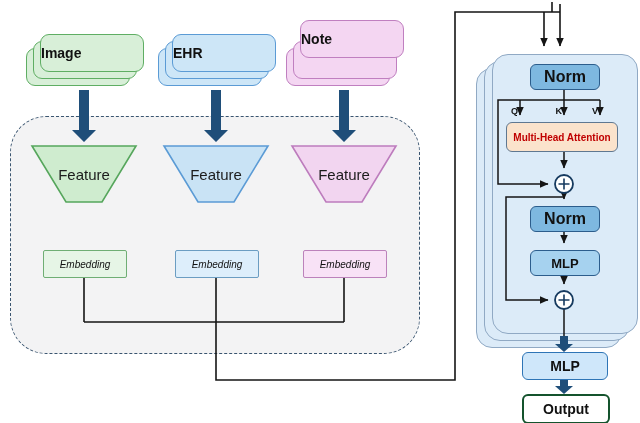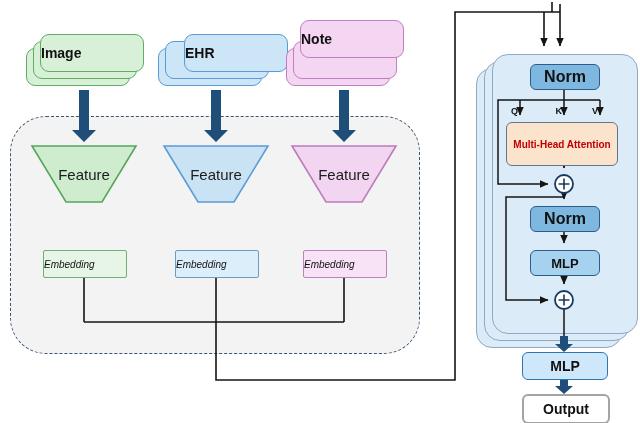--- a/index.html
+++ b/index.html
@@ -18,33 +18,33 @@
   .card{width:102px;height:36px;border-radius:9px;border:1.6px solid;z-index:6;
     display:flex;align-items:center;justify-content:flex-start;font-weight:700;font-size:14px}
   .card.green{background:#d8efd8;border-color:#5fae63}
   .card.blue{background:#cde6f7;border-color:#5b9bd5}
   .card.pink{background:#f4d6f2;border-color:#c07fc0}
 
   .trap-label{display:flex;align-items:center;justify-content:center;
     font-size:15px;z-index:6;color:#1c1c1c}
 
   .embed{width:82px;height:26px;border:1.4px solid;z-index:6;border-radius:2px;
-    display:flex;align-items:center;justify-content:flex-start;font-style:italic;font-size:10px}
+    display:flex;align-items:center;justify-content:center;font-style:italic;font-size:10px}
   .embed.green{background:#e6f5e6;border-color:#6fae74}
   .embed.blue{background:#ddeefb;border-color:#6b9dc2}
   .embed.pink{background:#f8e2f6;border-color:#bc82bb}
 
   .tbox{display:flex;align-items:center;justify-content:center;font-weight:700;
     z-index:10;border-radius:6px}
   .tbox.norm{width:68px;height:24px;background:#7eb8e0;border:1.6px solid #2c5d8c;font-size:16px}
-  .tbox.mha{width:112px;height:44px;background:#fbe3cc;border:1.3px solid #5f7891;
+  .tbox.mha{width:112px;height:30px;background:#fbe3cc;border:1.3px solid #5f7891;
     color:#c00000;font-size:10px;line-height:1.1;text-align:right;padding:0 2px;box-sizing:border-box}
   .tbox.mlp-inner{width:68px;height:24px;background:#a6d2ef;border:1.6px solid #2c5d8c;font-size:13px}
   .tbox.head-mlp{width:84px;height:26px;background:#cfe7fa;border:1.8px solid #2e75b6;font-size:14px}
-  .tbox.output{width:84px;height:26px;background:#ffffff;border:2px solid #a3a3a3;font-size:14px}
+  .tbox.output{width:84px;height:26px;background:#ffffff;border:2px solid #14532d;font-size:14px}
 
   .qkv{width:14px;text-align:right;font-size:9px;font-weight:700;z-index:10}
 </style>
 </head>
 <body>
 
 <div id="canvas">
 
   <div class="dashed-box"></div>
 
@@ -110,21 +110,21 @@
   </svg>
 
   <div class="card green" style="left:26px;top:48px"></div>
   <div class="card green" style="left:33px;top:41px"></div>
   <div class="card green" style="left:40px;top:34px">
     <span>Image</span>
   </div>
 
   <div class="card blue" style="left:158px;top:48px"></div>
   <div class="card blue" style="left:165px;top:41px"></div>
-  <div class="card blue" style="left:184px;top:34px">
+  <div class="card blue" style="left:172px;top:34px">
     <span>EHR</span>
   </div>
 
   <div class="card pink" style="left:286px;top:48px"></div>
   <div class="card pink" style="left:293px;top:41px"></div>
   <div class="card pink" style="left:300px;top:20px">
     <span>Note</span>
   </div>
 
   <span class="trap-label" style="left:32px;top:146px;width:104px;height:56px">Feature</span>

